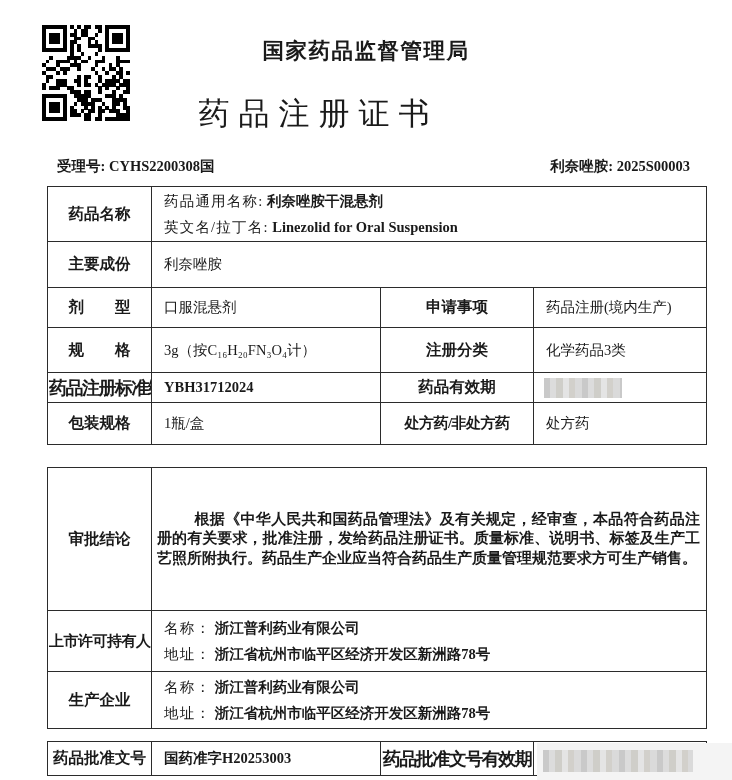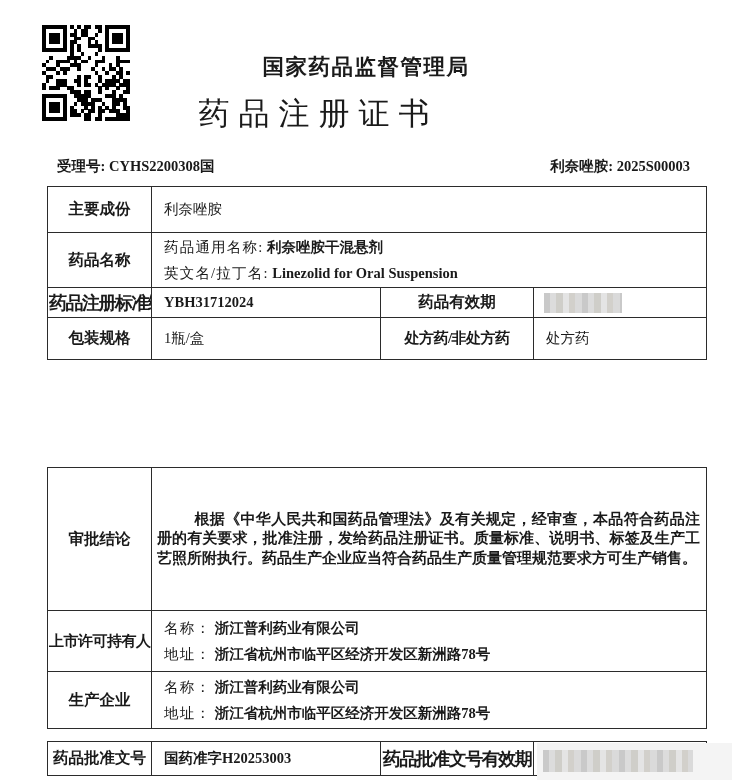--- a/index.html
+++ b/index.html
@@ -2,21 +2,21 @@
 <html><head>
 <meta charset="utf-8">
 <style>
   html,body{margin:0;padding:0;background:#ffffff;}
   body{width:732px;height:780px;font-family:"Liberation Serif","DejaVu Serif",serif;color:#1a1a1a;}
   .page{position:relative;width:732px;height:780px;background:#fff;overflow:hidden;}
 
   
   .qr{position:absolute;left:42px;top:25px;width:88px;height:96px;}
   .qr svg{width:100%;height:100%;}
-  .agency{position:absolute;top:52px;left:0;width:732px;text-align:center;
+  .agency{position:absolute;top:36px;left:0;width:732px;text-align:center;
           font-family:"Liberation Sans","DejaVu Sans",sans-serif;
           font-size:21.5px;font-weight:600;letter-spacing:1.5px;}
   .doc-title{position:absolute;top:93px;left:0;width:628px;text-align:center;
           font-size:31px;font-weight:400;letter-spacing:9px;text-indent:9px;}
   .meta{position:absolute;top:157px;left:57px;width:633px;display:flex;
         justify-content:space-between;font-size:14.5px;font-weight:bold;align-items:flex-end;}
   .meta .pair span{font-weight:bold;}
 
   
   table.tbl{position:absolute;left:47px;border-collapse:collapse;table-layout:fixed;
@@ -377,36 +377,48 @@
   </div>
 
   <table class="tbl tbl-a">
     <colgroup>
         <col style="width:104px">
         <col style="width:229px">
         <col style="width:153px">
         <col style="width:173px">
       </colgroup>
     <tbody>
-        <tr style="height:46px">
+        <tr style="height:52px">
+      <td class="lbl">药品名称</td>
+      <td class="val twoline" colspan="3">
+        <div class="line">
+          <span class="sublabel">药品通用名称:</span>
+          <span class="bold">利奈唑胺干混悬剂</span>
+        </div>
+        <div class="line">
+          <span class="sublabel">英文名/拉丁名:</span>
+          <span class="bold">Linezolid for Oral Suspension</span>
+        </div>
+      </td>
+    </tr>
+    <tr style="height:46px">
       <td class="lbl">主要成份</td>
       <td class="val" colspan="3">利奈唑胺</td>
     </tr>
-    <tr style="height:52px">
-      <td class="lbl">药品名称</td>
-      <td class="val twoline" colspan="3">
-        <div class="line">
-          <span class="sublabel">药品通用名称:</span>
-          <span class="bold">利奈唑胺干混悬剂</span>
-        </div>
-        <div class="line">
-          <span class="sublabel">英文名/拉丁名:</span>
-          <span class="bold">Linezolid for Oral Suspension</span>
-        </div>
-      </td>
+    <tr style="height:40px">
+      <td class="lbl">剂　　型</td>
+      <td class="val">口服混悬剂</td>
+      <td class="lbl">申请事项</td>
+      <td class="val">药品注册(境内生产)</td>
+    </tr>
+    <tr style="height:45px">
+      <td class="lbl">规　　格</td>
+      <td class="val">3g（按C₁₆H₂₀FN₃O₄计）</td>
+      <td class="lbl">注册分类</td>
+      <td class="val">化学药品3类</td>
     </tr>
     <tr style="height:30px">
       <td class="lbl tight">药品注册标准编号</td>
       <td class="val bold">YBH31712024</td>
       <td class="lbl">药品有效期</td>
       <td class="val vpad4">
         <div class="pix redact-sm"></div>
       </td>
     </tr>
     <tr style="height:42px">

